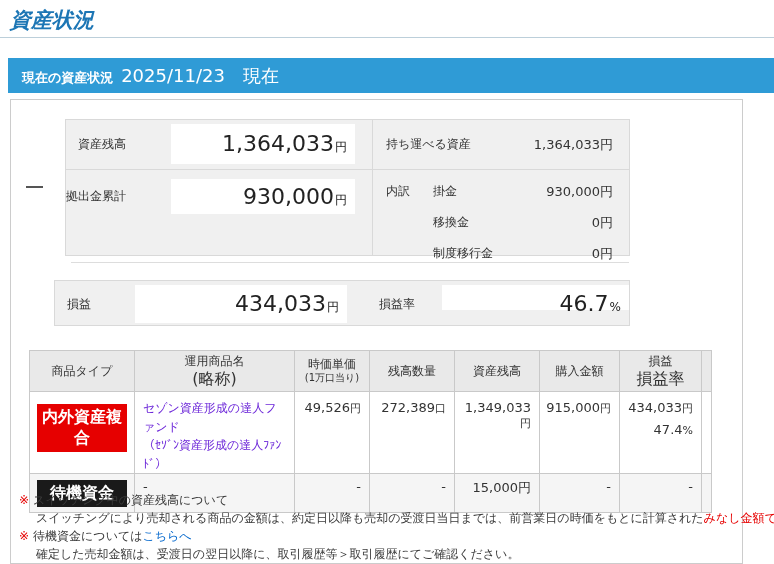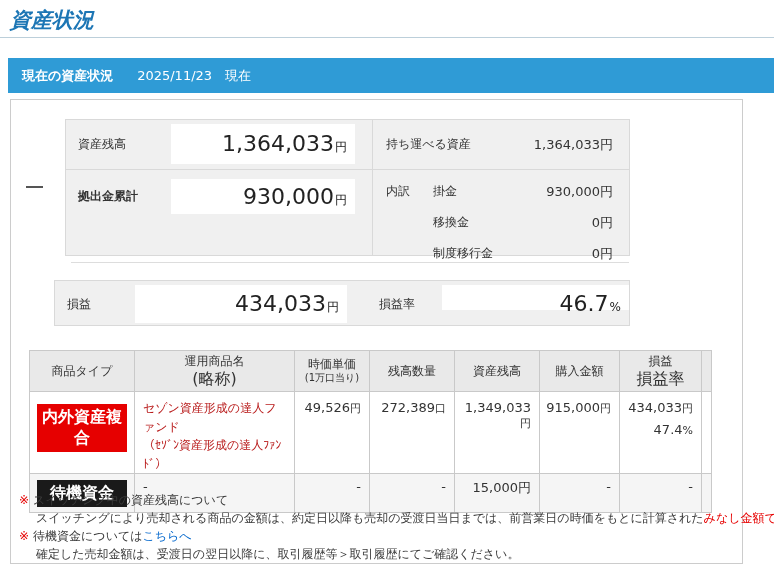--- a/index.html
+++ b/index.html
@@ -10,35 +10,35 @@
   }
   #screen{position:relative;width:774px;height:564px;background:#fff;}
 
   
   .page-title{position:absolute;left:10px;top:6px;margin:0;font-size:21px;font-weight:bold;color:#1d76b5;font-style:italic;}
   .title-rule{position:absolute;left:0;top:37px;width:774px;height:1px;background:#bccfda;}
 
   
   .section-bar{position:absolute;left:8px;top:58px;width:766px;height:35px;background:#2f9bd6;color:#fff;line-height:35px;}
   .bar-label{font-weight:bold;font-size:13px;margin-left:14px;}
-  .bar-date{font-size:13px;margin-left:20px;}
+  .bar-date{font-size:18px;margin-left:4px;}
 
   
   .content-box{position:absolute;left:10px;top:99px;width:731px;height:463px;background:#fff;border:1px solid #ccc;}
 
   .dash{position:absolute;left:15px;top:86px;width:17px;height:0;border-top:2px solid #555;}
 
   .panel{position:absolute;background:#f0f0f0;border:1px solid #d9d9d9;box-sizing:border-box;}
   .panel-left{left:54px;top:19px;width:308px;height:137px;}
   .panel-right{left:361px;top:19px;width:258px;height:137px;}
 
   .prow1{position:relative;height:49px;border-bottom:1px solid #d9d9d9;}
   .prow2{position:relative;height:87px;}
   .plabel{position:absolute;left:12px;top:0;line-height:49px;font-size:12px;color:#333;}
-  .plabel2{position:absolute;left:12px;top:9px;line-height:35px;font-size:12px;color:#333;font-weight:bold;}
+  .plabel2{position:absolute;left:0;top:9px;line-height:35px;font-size:12px;color:#333;}
   .vbox{position:absolute;background:#fff;text-align:right;}
   .vbox1{left:105px;top:4px;width:184px;height:40px;line-height:40px;}
   .vbox2{left:105px;top:9px;width:184px;height:35px;line-height:35px;}
   .bignum{font-size:22px;color:#222;}
   .unit{font-size:12px;color:#222;margin-right:8px;margin-left:1px;}
 
   .rrow1{position:relative;height:49px;border-bottom:1px solid #d9d9d9;}
   .rlabel{position:absolute;left:13px;line-height:49px;font-size:12px;}
   .rvalue{position:absolute;right:16px;line-height:49px;font-size:13px;}
   .rrow2{position:relative;height:87px;}
@@ -60,21 +60,21 @@
   table.holdings{position:absolute;left:18px;top:250px;width:682px;border-collapse:collapse;table-layout:fixed;}
   table.holdings th,table.holdings td{border:1px solid #c9c9c9;font-weight:normal;}
   table.holdings th{background:#e9e9e9;height:36px;text-align:center;font-size:12px;line-height:1.25;padding:2px;color:#333;}
   .th-sub{font-size:10px;display:block;}
   .th-sub2{font-size:16px;display:block;}
   tr.row1 td{height:65px;vertical-align:top;background:#fff;}
   tr.row2 td{height:33px;vertical-align:top;background:#f5f5f5;}
   .type-badge{display:block;margin:11px 6px 0 6px;padding:3px 0;text-align:center;color:#fff;font-weight:bold;font-size:16px;}
   .type-badge.m2{margin-top:5px;}
   td.name-cell{padding:7px 6px 0 8px;font-size:12px;}
-  a.fund-link{color:#b91c1c;text-decoration:none;line-height:1.55;cursor:pointer;}
+  a.fund-link{color:#6d28d9;text-decoration:none;line-height:1.55;cursor:pointer;}
   a.fund-link span{display:block;}
   td.num{padding:8px 8px 0 2px;text-align:right;font-size:13px;color:#333;}
   td.num .u{font-size:11px;}
   td.num .pl-line2{display:block;margin-top:6px;}
   td.dash-cell{padding:5px 8px 0 8px;font-size:13px;}
   td.dash-num{padding:5px 8px 0 2px;text-align:right;font-size:13px;}
 
   
   .notes{position:absolute;left:8px;top:391px;right:6px;font-size:12px;color:#3a3a3a;line-height:18px;}
   .note-line{white-space:nowrap;}

